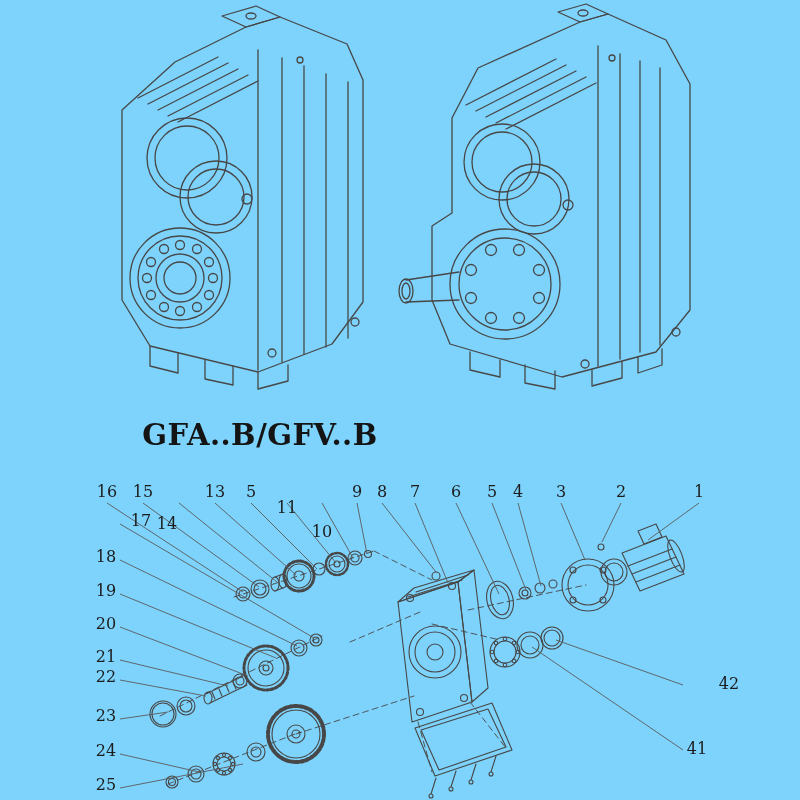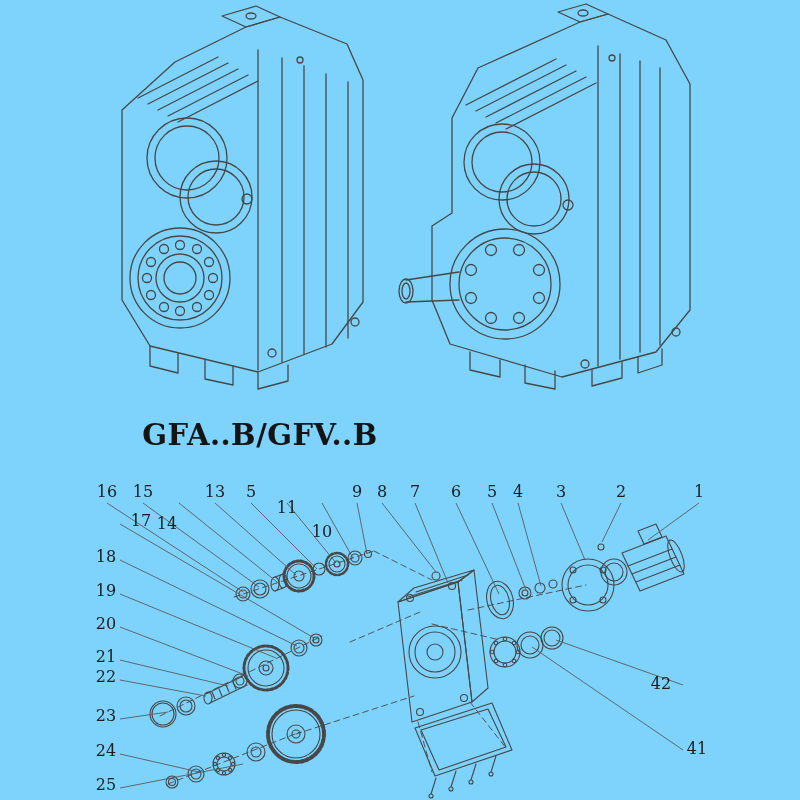--- a/index.html
+++ b/index.html
@@ -314,16 +314,16 @@
       <span class="callout" style="left: 686px; top: 483px;">1</span>
       <span class="callout" style="left: 93px; top: 512px; margin-left: 35px;">17</span>
       <span class="callout" style="left: 93px; top: 548px;">18</span>
       <span class="callout" style="left: 93px; top: 582px;">19</span>
       <span class="callout" style="left: 93px; top: 615px;">20</span>
       <span class="callout" style="left: 93px; top: 648px;">21</span>
       <span class="callout" style="left: 93px; top: 668px;">22</span>
       <span class="callout" style="left: 93px; top: 707px;">23</span>
       <span class="callout" style="left: 93px; top: 742px;">24</span>
       <span class="callout" style="left: 93px; top: 776px;">25</span>
-      <span class="callout" style="left: 648px; top: 675px;">42</span>
+      <span class="callout" style="left: 716px; top: 675px;">42</span>
       <span class="callout" style="left: 684px; top: 740px;">41</span>
     </div>
 </div>
 
 </body></html>

